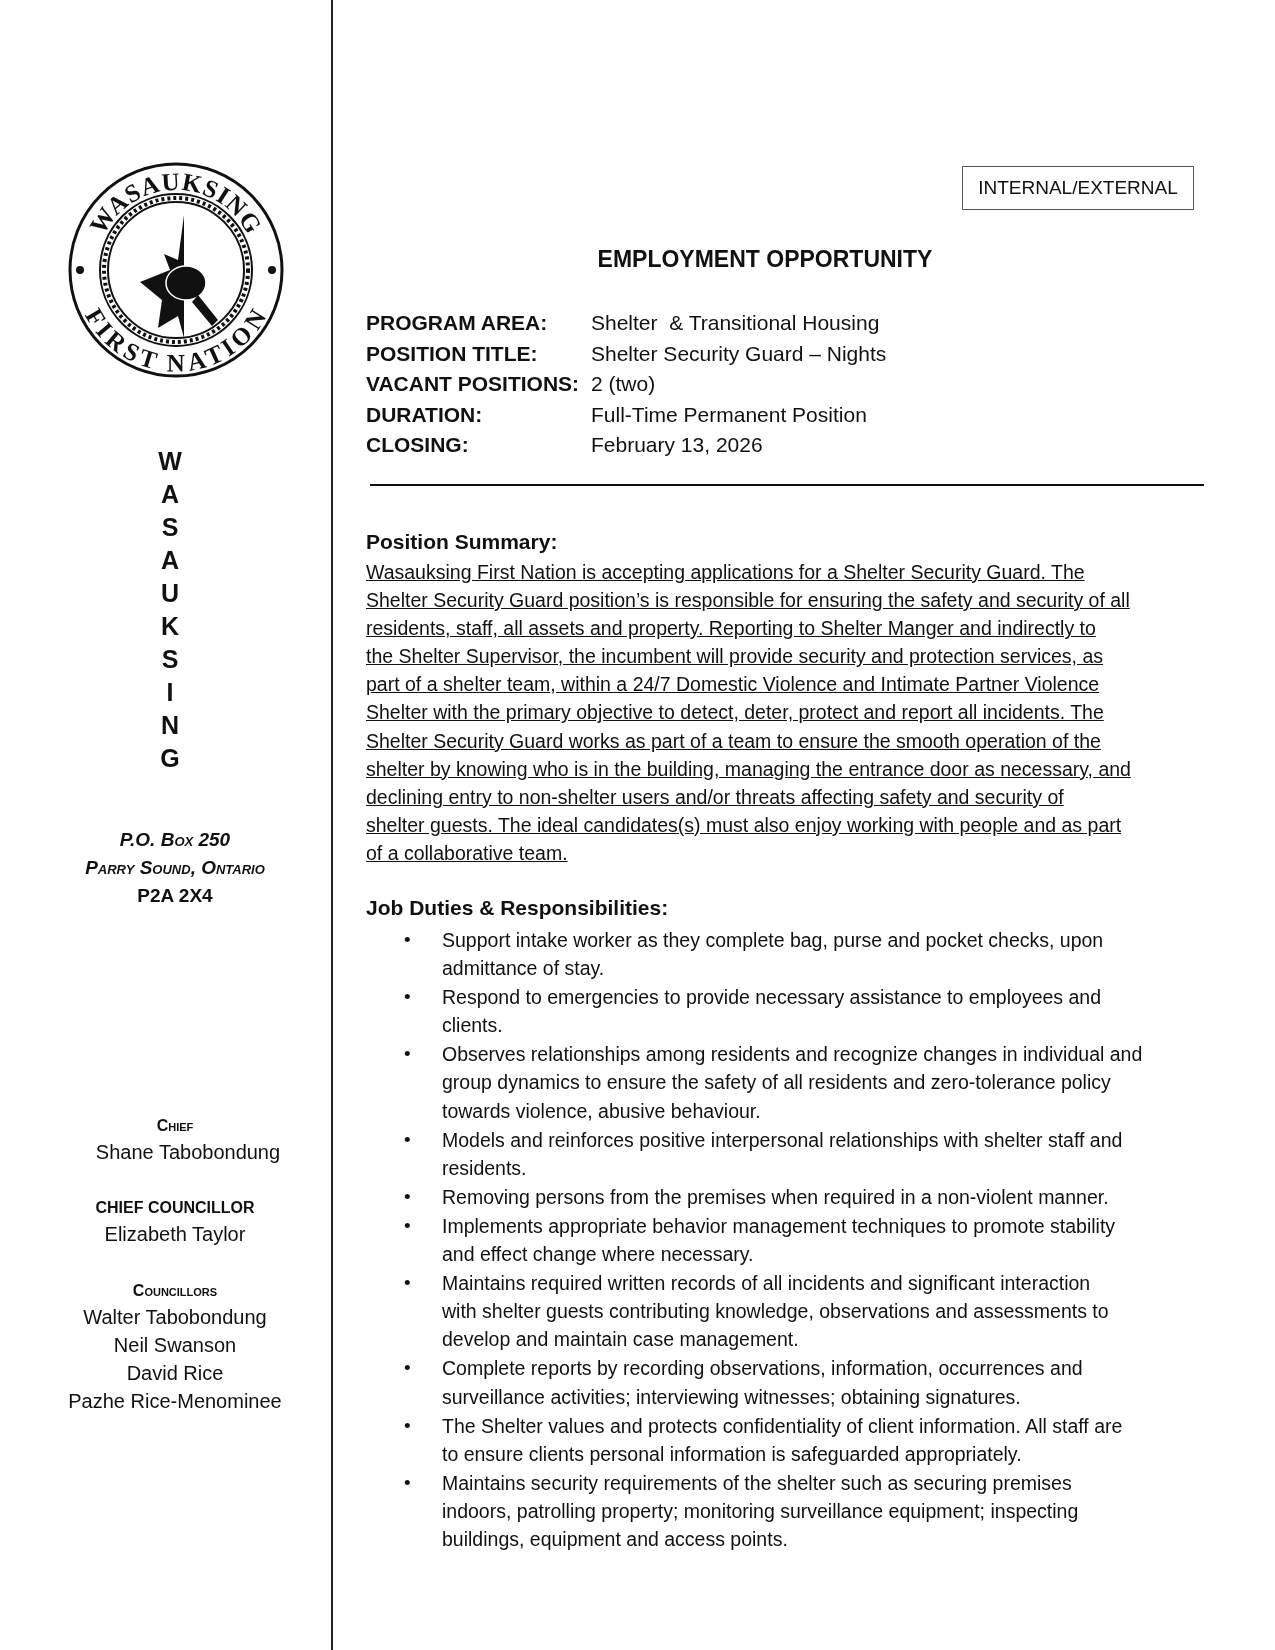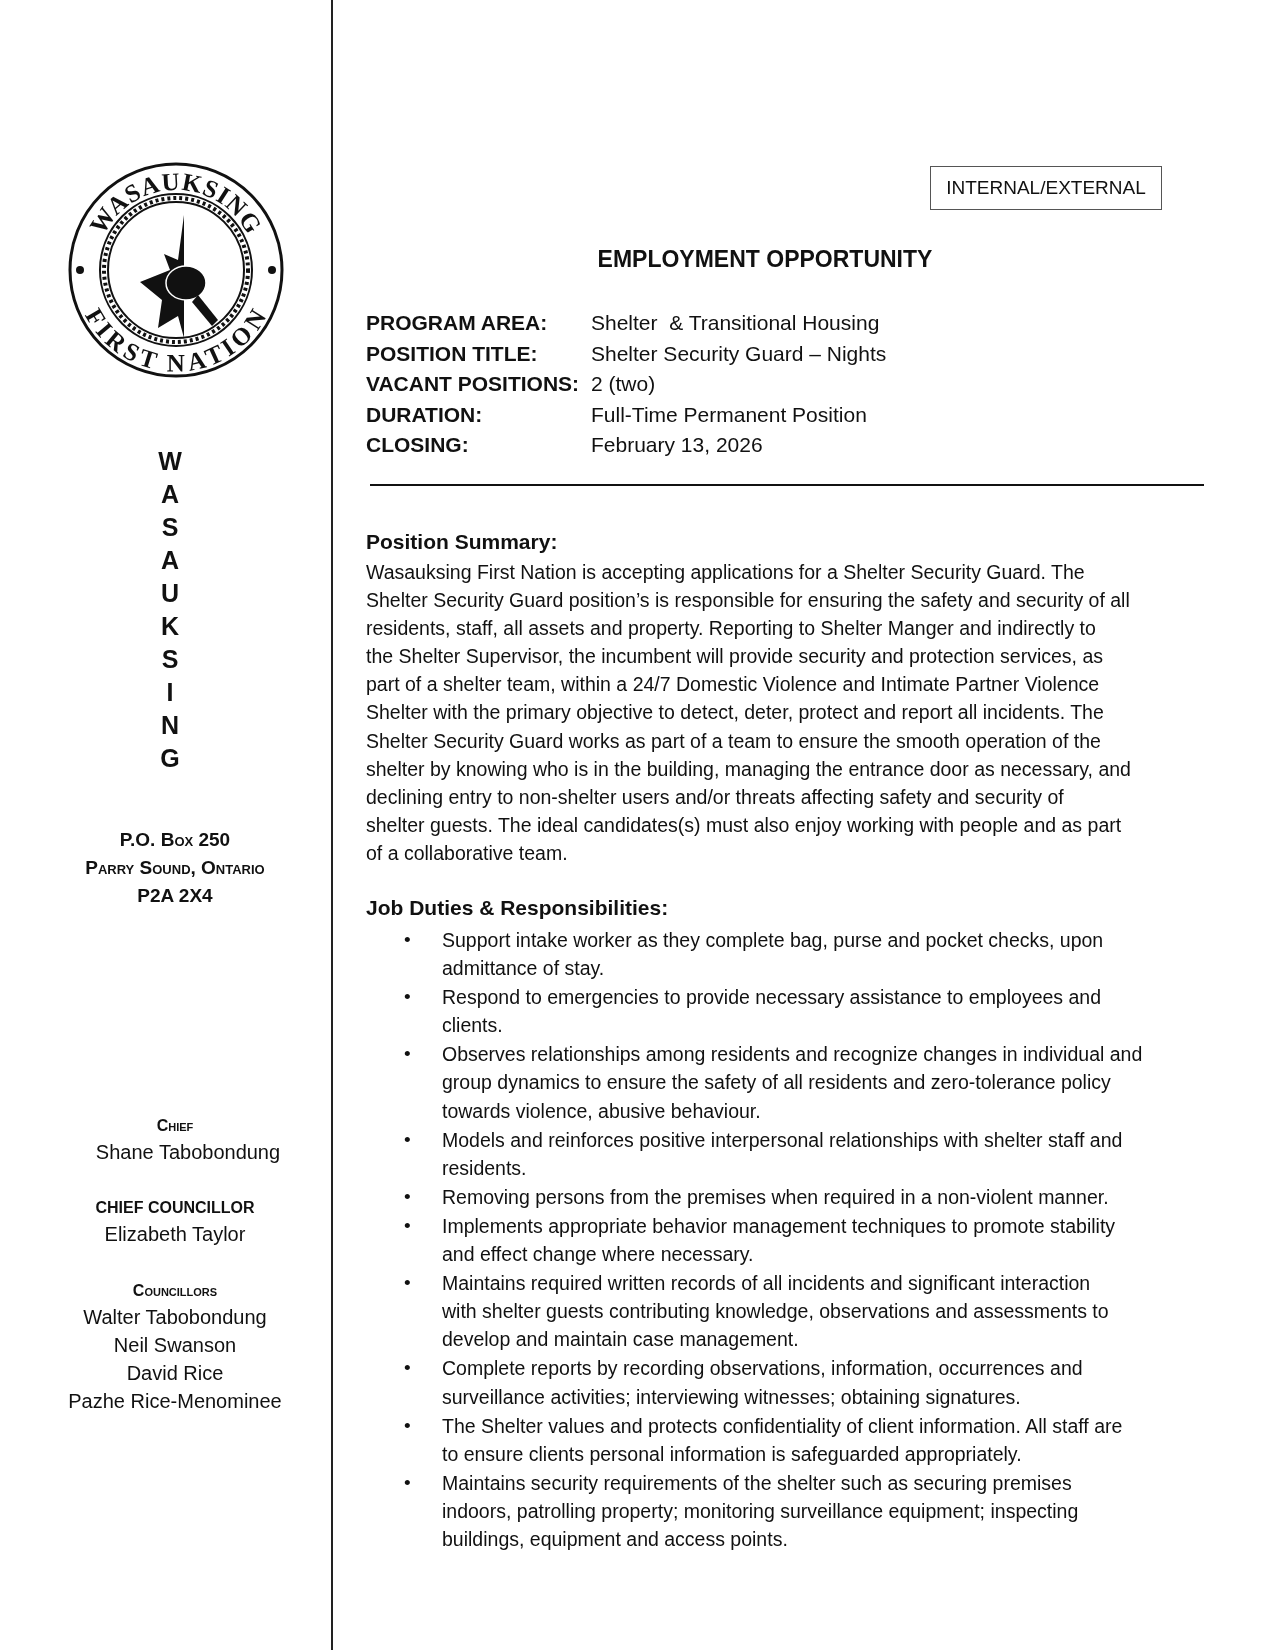--- a/index.html
+++ b/index.html
@@ -14,49 +14,49 @@
     position: absolute; left: 331px; top: 0; width: 2px; height: 1650px; background: #222;
   }
   .logo { position: absolute; left: 66px; top: 160px; width: 220px; height: 220px; }
   .vertical-name {
     position: absolute; left: 145px; top: 445px; width: 50px; text-align: center;
     font-family: "Liberation Sans", sans-serif; font-weight: 700; font-size: 25px; line-height: 33px;
   }
   .vertical-name span { display: block; }
   .side-block { position: absolute; left: 30px; width: 290px; text-align: center; }
   .addr { top: 826px; font-weight: 700; font-size: 19px; line-height: 28px; }
-  .sc { font-variant: small-caps; }
+  .sc { font-variant: small-caps; font-style: italic; }
   .contact { top: 962px; }
   .lbl { font-weight: 700; font-size: 15px; font-variant: small-caps; line-height: 22px; }
   .lbl-big { font-weight: 700; font-size: 16px; font-variant: small-caps; line-height: 24px; }
   .val { font-size: 20px; line-height: 28px; }
   .chief { top: 1114px; }
   .chief-c { top: 1196px; text-align: center; }
   .councillors { top: 1279px; }
 
   .main { position: absolute; left: 366px; top: 0; width: 840px; height: 1650px; }
   .ie-box {
-    position: absolute; left: 564px; top: 166px; width: 232px; height: 44px;
+    position: absolute; left: 596px; top: 166px; width: 232px; height: 44px;
     border: 1.5px solid #555; box-sizing: border-box;
     font-size: 19px; line-height: 42px; text-align: center;
   }
   .title {
     position: absolute; left: 0; top: 246px; width: 798px; text-align: center;
     font-weight: 700; font-size: 23px;
   }
   .meta { position: absolute; left: 0; top: 308px; }
   .meta-row { display: flex; font-size: 21px; line-height: 30.5px; height: 30.5px; }
   .meta-row .k { width: 225px; font-weight: 700; white-space: nowrap; }
   .meta-row .v { white-space: pre; }
   .rule { position: absolute; left: 4px; top: 484px; width: 834px; height: 1.5px; background: #111; }
 
   .section-h { position: absolute; left: 0; font-weight: 700; font-size: 21px; }
   .ps-h { top: 530px; }
   .ps-body { position: absolute; left: 0; top: 558px; width: 832px; font-size: 19.5px; line-height: 28.1px; }
-  .ps-body span { display: block; white-space: nowrap; }
+  .ps-body span { display: block; white-space: nowrap; text-decoration: underline; }
   .jd-h { top: 896px; }
   .duties { position: absolute; left: 0; top: 926px; width: 840px; margin: 0; padding: 0; list-style: none; }
   .duties li { position: relative; padding-left: 76px; font-size: 19.5px; line-height: 28.1px; margin-bottom: 1px; }
   .duties li .bullet { position: absolute; left: 38px; top: 0; font-size: 19px; }
   .duties li .line { display: block; white-space: nowrap; }
 </style>
 </head>
 <body>
 
 <div class="sidebar">

